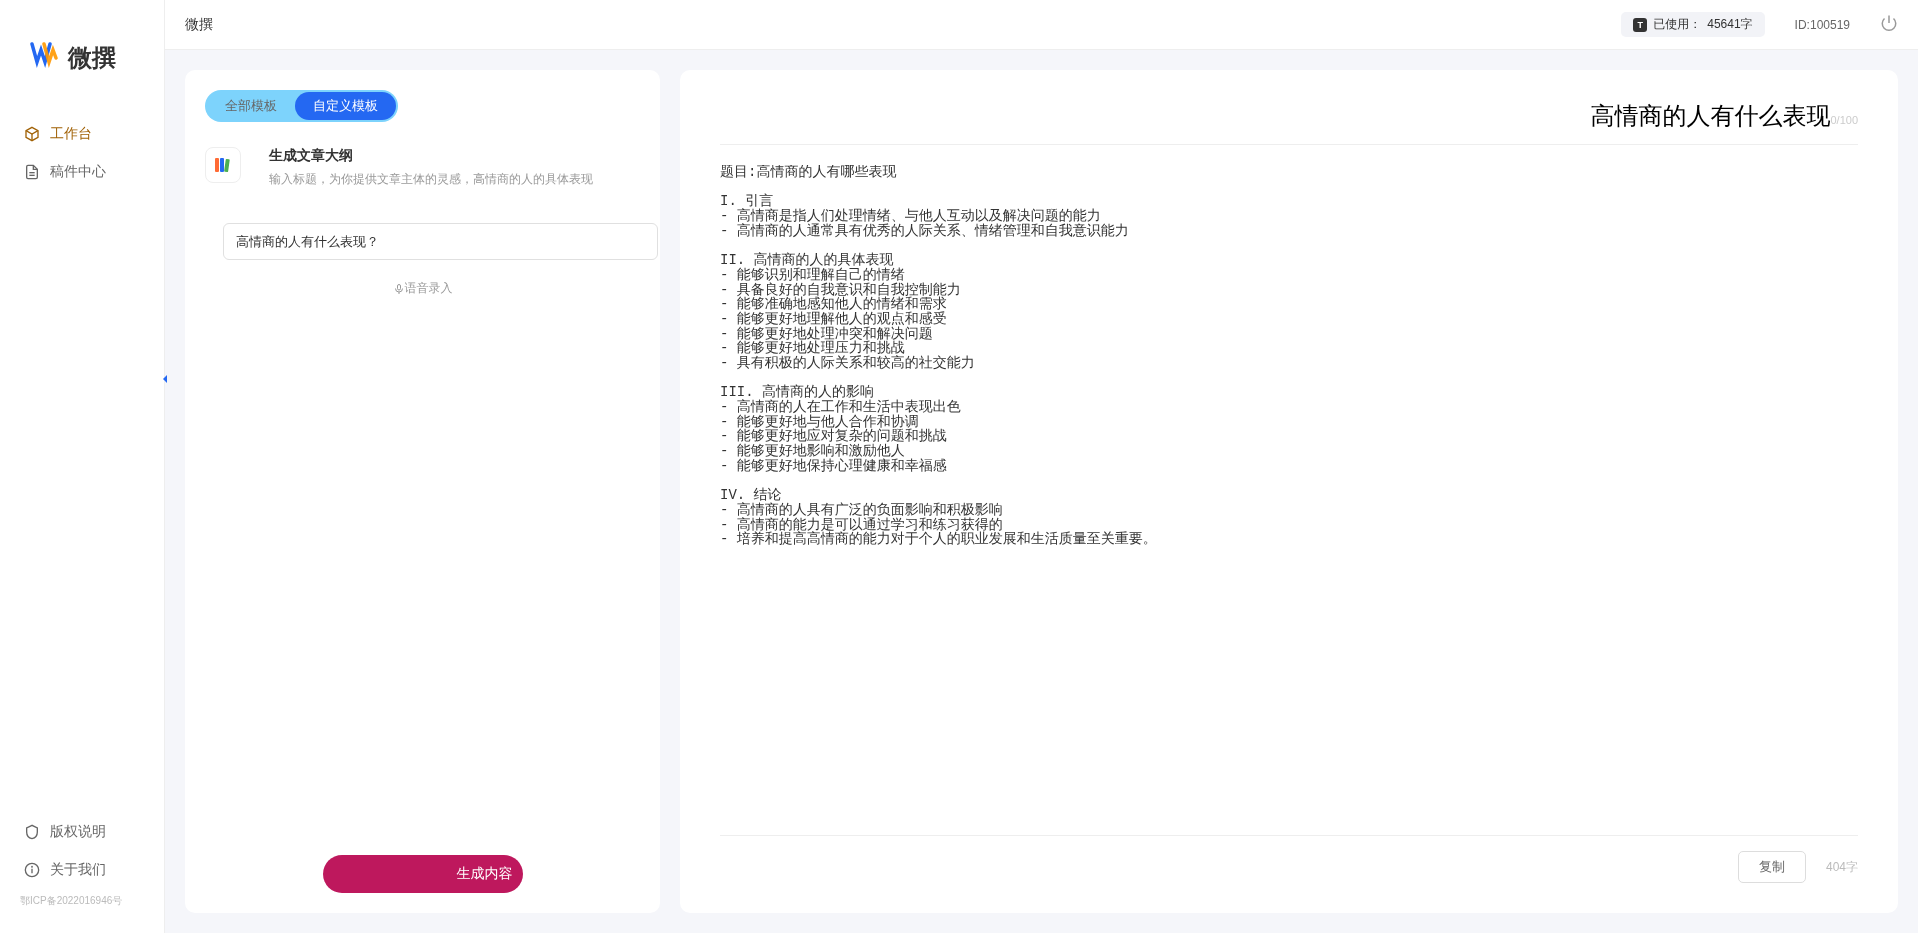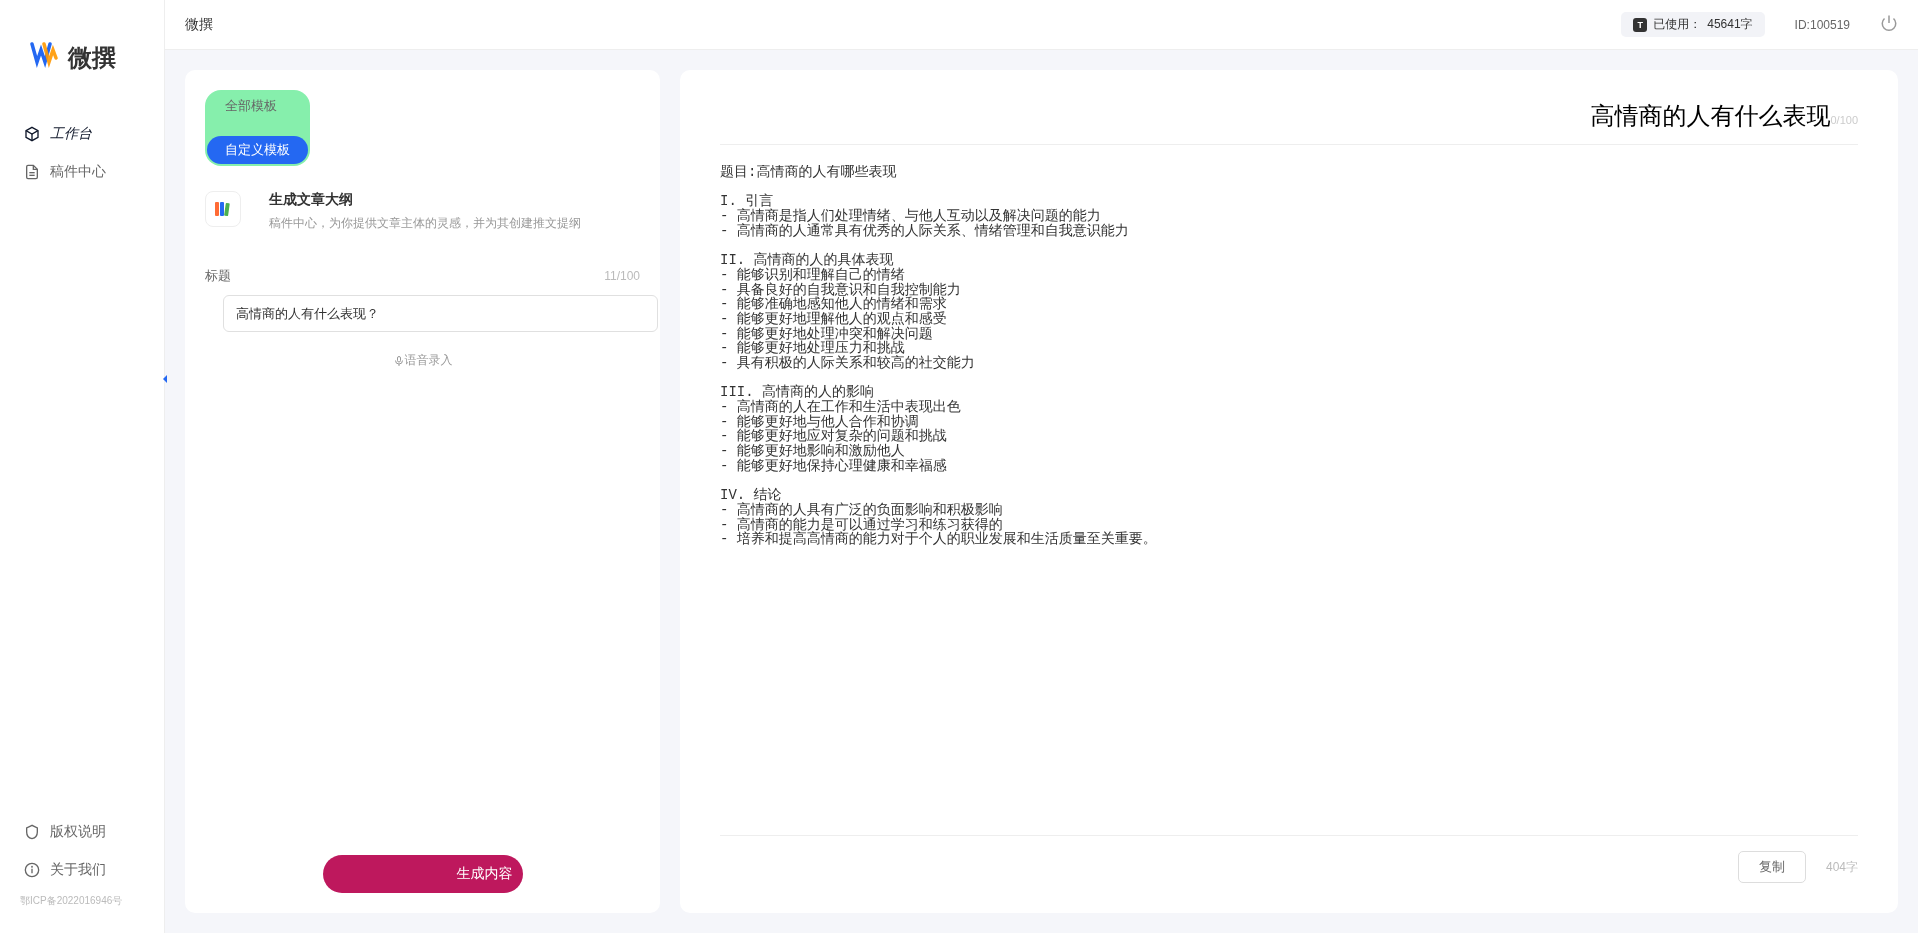--- a/index.html
+++ b/index.html
@@ -47,22 +47,21 @@
     .nav-item {
       display: flex;
       align-items: center;
       padding: 10px 24px;
       gap: 10px;
       cursor: pointer;
       font-size: 14px;
       color: #666;
     }
     .nav-item.active {
-      color: #0f172a;
-      font-style: italic;
+      color: #a16207;
     }
     .nav-item svg {
       width: 16px;
       height: 16px;
     }
     .sidebar-footer {
       padding-bottom: 20px;
     }
     .footer-item {
       display: flex;
@@ -143,27 +142,26 @@
     .left-panel {
       width: 475px;
       background: #fff;
       border-radius: 10px;
       display: flex;
       flex-direction: column;
       padding: 20px;
     }
     .tabs {
       display: flex;
-      gap: 16px;
-      background: #86efac;
+      gap: 0;
+      background: #7dd3fc;
       border-radius: 16px;
       width: fit-content;
       padding: 2px;
       margin-bottom: 20px;
-      flex-direction: column;
     }
     .tab {
       padding: 5px 18px;
       border-radius: 14px;
       font-size: 13px;
       cursor: pointer;
       color: #666;
     }
     .tab.active {
       background: #2468f2;
@@ -405,28 +403,24 @@
     <div class="template-card">
       <div class="template-icon">
         <svg width="20" height="20" viewBox="0 0 20 20">
           <rect x="2" y="3" width="4" height="14" fill="#ff6b35" rx="1"></rect>
           <rect x="7" y="3" width="4" height="14" fill="#2468f2" rx="1"></rect>
           <rect x="12" y="4" width="4" height="13" fill="#4caf50" rx="1" transform="rotate(8 14 10)"></rect>
         </svg>
       </div>
       <div class="template-info">
         <div class="template-title">生成文章大纲</div>
-        <div class="template-desc">稿件中心，为你提供文章主体的灵感，并为其创建推文提纲</div>
+        <div class="template-desc">输入标题，为你提供文章主体的灵感，高情商的人的具体表现</div>
       </div>
     </div>
     <div class="form-section">
-      <div class="form-label-row">
-        <span class="form-label">标题</span>
-        <span class="char-count">11/100</span>
-      </div>
       <input type="text" class="title-input" value="高情商的人有什么表现？" style="">
       <div class="voice-input">
         <svg width="12" height="12" viewBox="0 0 24 24" fill="none" stroke="currentColor" stroke-width="2">
           <rect x="9" y="3" width="6" height="11" rx="3"></rect>
           <path d="M5 11 a7 7 0 0 0 14 0"></path>
           <line x1="12" y1="18" x2="12" y2="22"></line>
         </svg>
         <span>语音录入</span>
       </div>
     </div>

